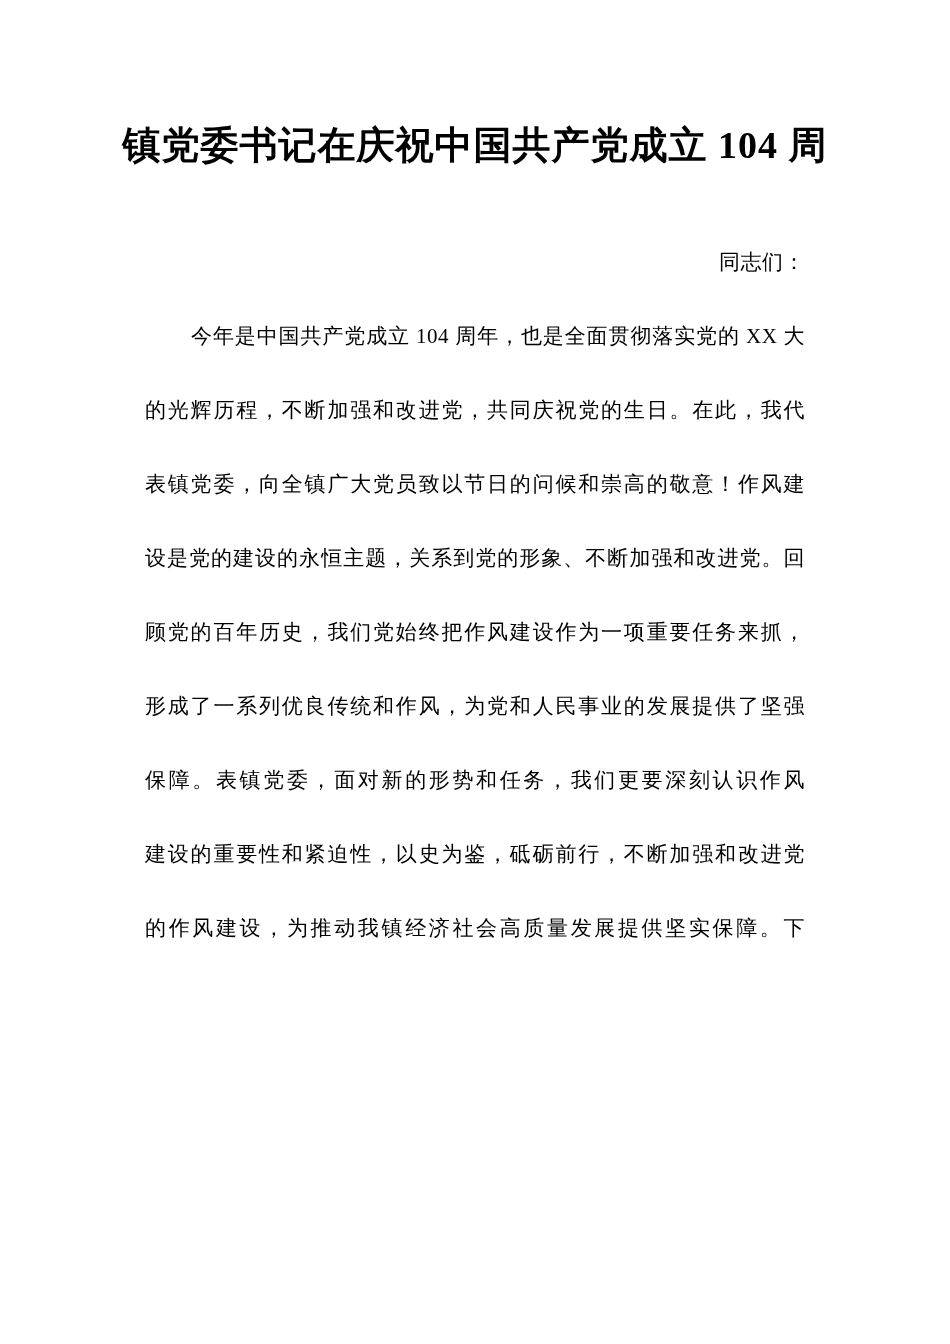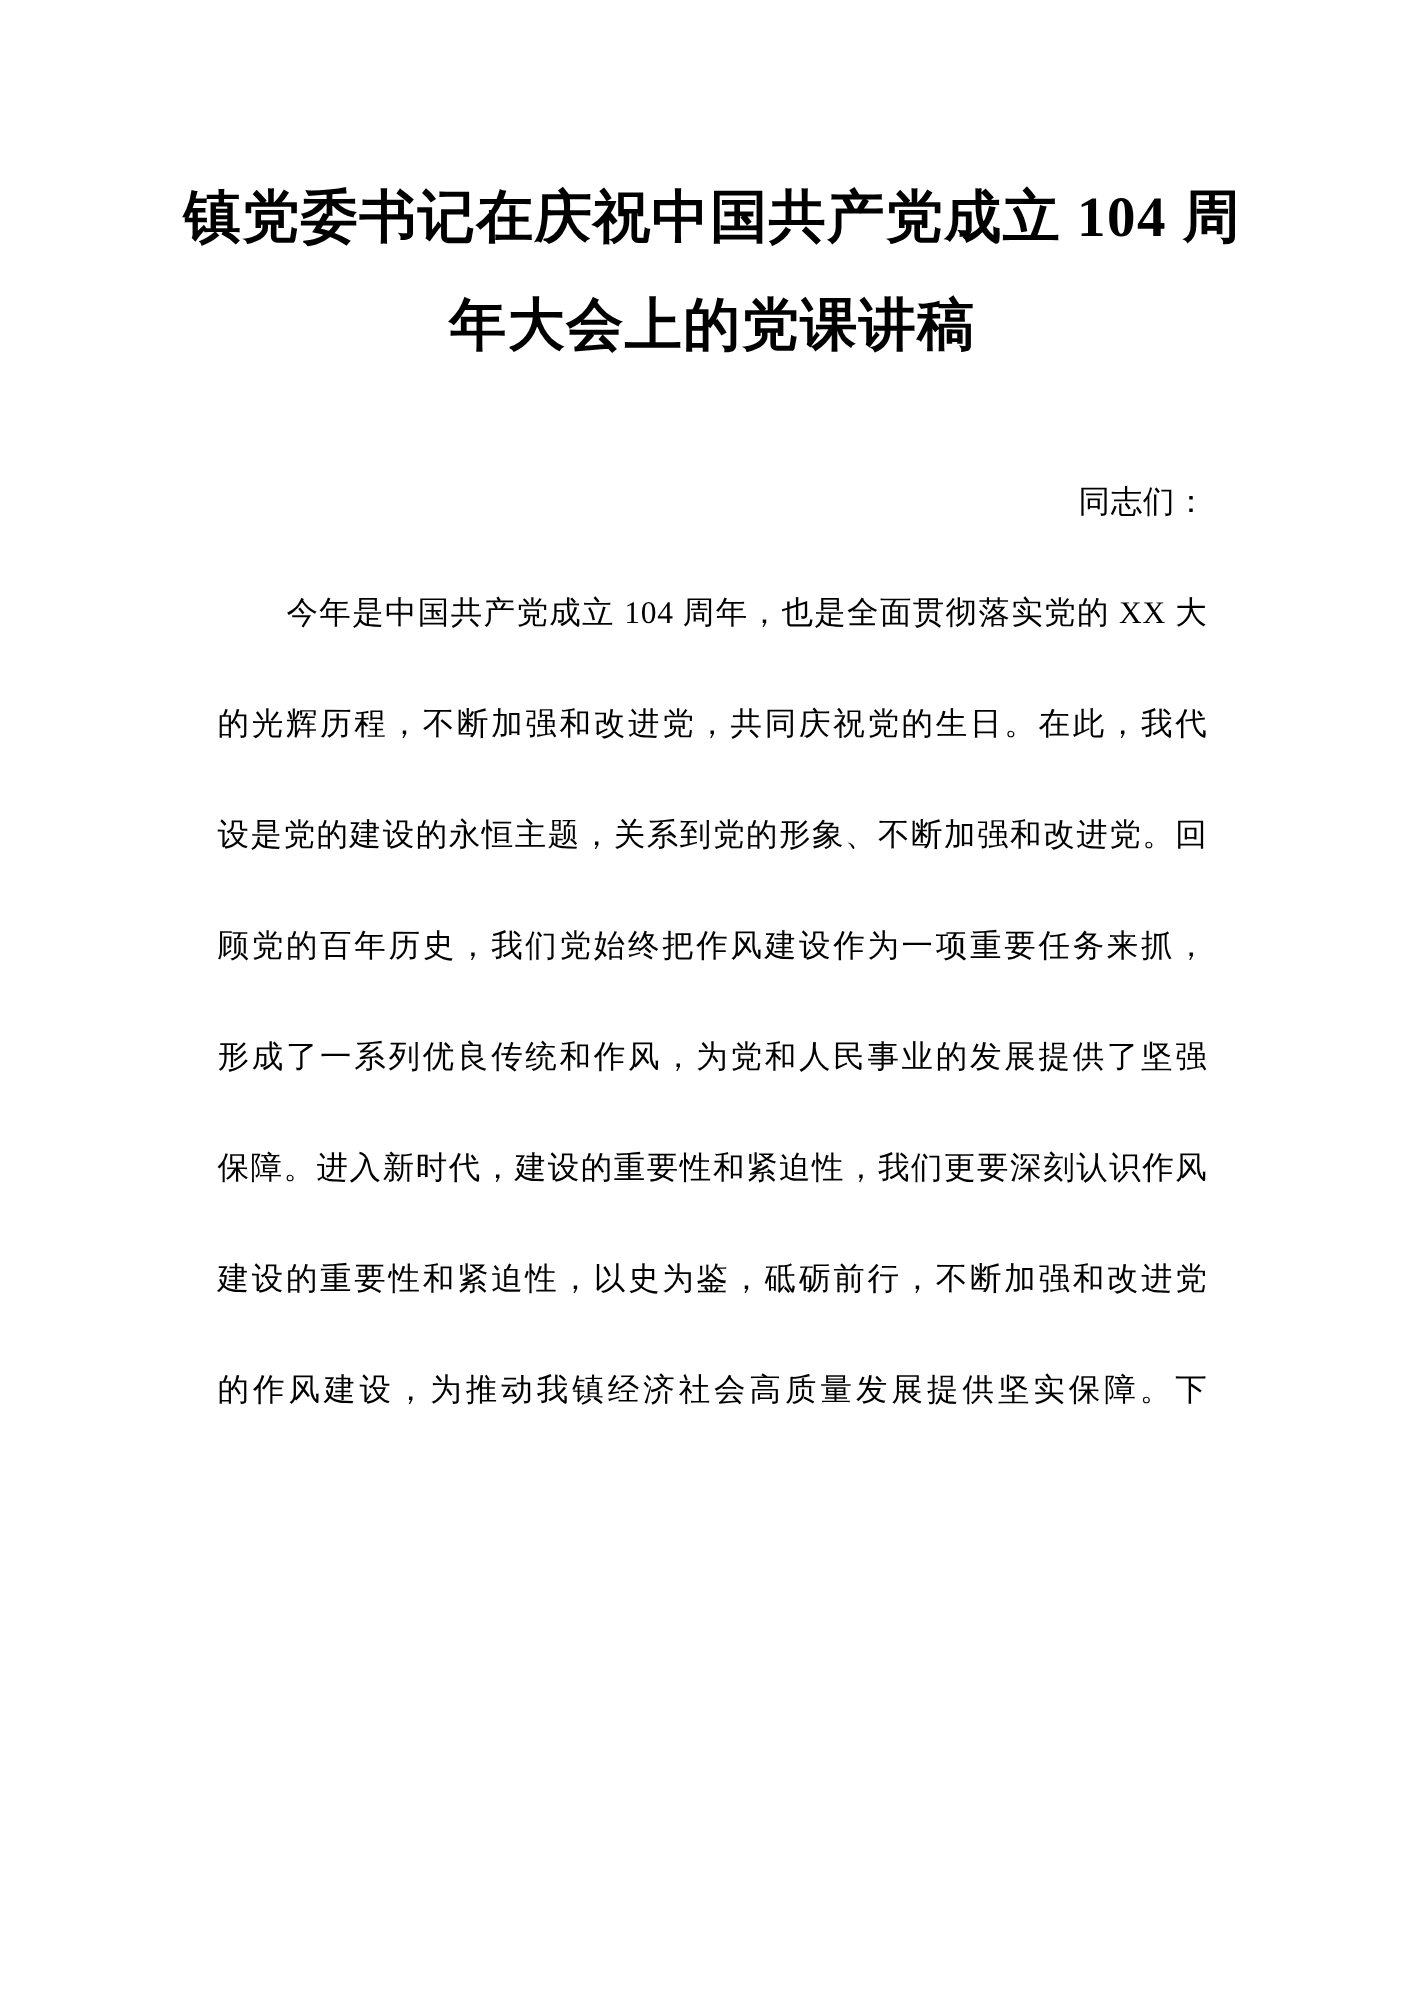--- a/index.html
+++ b/index.html
@@ -50,28 +50,28 @@
     text-indent: 46px;
   }
 </style>
 </head>
 <body>
 
 <div class="page">
 
   <div class="doc-title">
     <div class="title-line">镇党委书记在庆祝中国共产党成立 104 周</div>
-    <div class="title-line">年大会上的党课讲稿</div>
   </div>
 
   <div class="doc-body">
     <div class="body-line line-left">同志们：</div>
     <div class="body-line line-just line-indent">今年是中国共产党成立 104 周年，也是全面贯彻落实党的 XX 大</div>
     <div class="body-line line-just">的光辉历程，不断加强和改进党，共同庆祝党的生日。在此，我代</div>
+    <div class="body-line line-just">表镇党委，向全镇广大党员致以节日的问候和崇高的敬意！作风建</div>
     <div class="body-line line-just">设是党的建设的永恒主题，关系到党的形象、不断加强和改进党。回</div>
     <div class="body-line line-just">顾党的百年历史，我们党始终把作风建设作为一项重要任务来抓，</div>
     <div class="body-line line-just">形成了一系列优良传统和作风，为党和人民事业的发展提供了坚强</div>
-    <div class="body-line line-just">保障。进入新时代，建设的重要性和紧迫性，我们更要深刻认识作风</div>
+    <div class="body-line line-just">保障。表镇党委，面对新的形势和任务，我们更要深刻认识作风</div>
     <div class="body-line line-just">建设的重要性和紧迫性，以史为鉴，砥砺前行，不断加强和改进党</div>
     <div class="body-line line-just">的作风建设，为推动我镇经济社会高质量发展提供坚实保障。下</div>
   </div>
 
 </div>
 
 </body></html>

